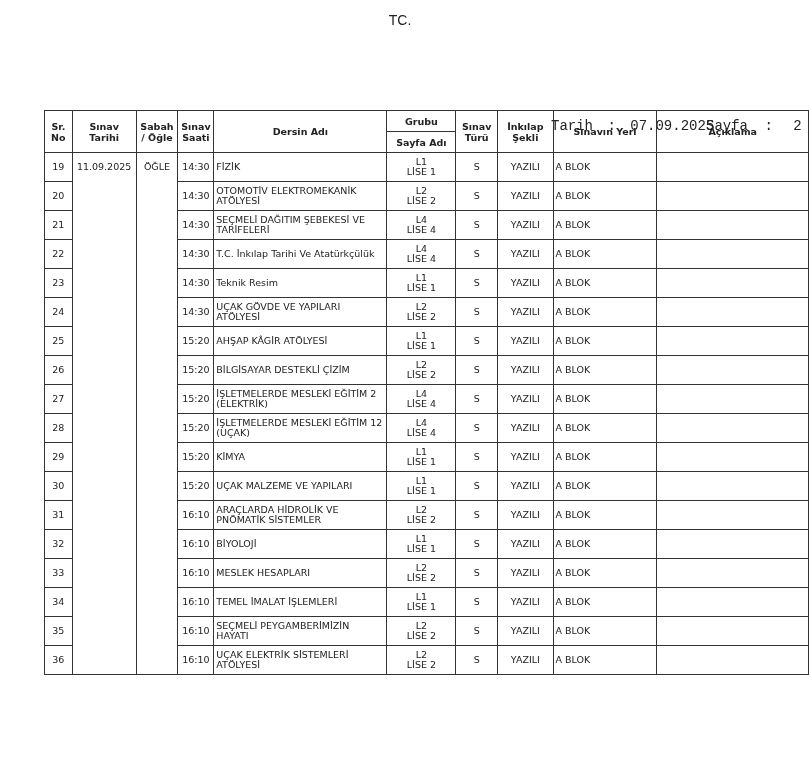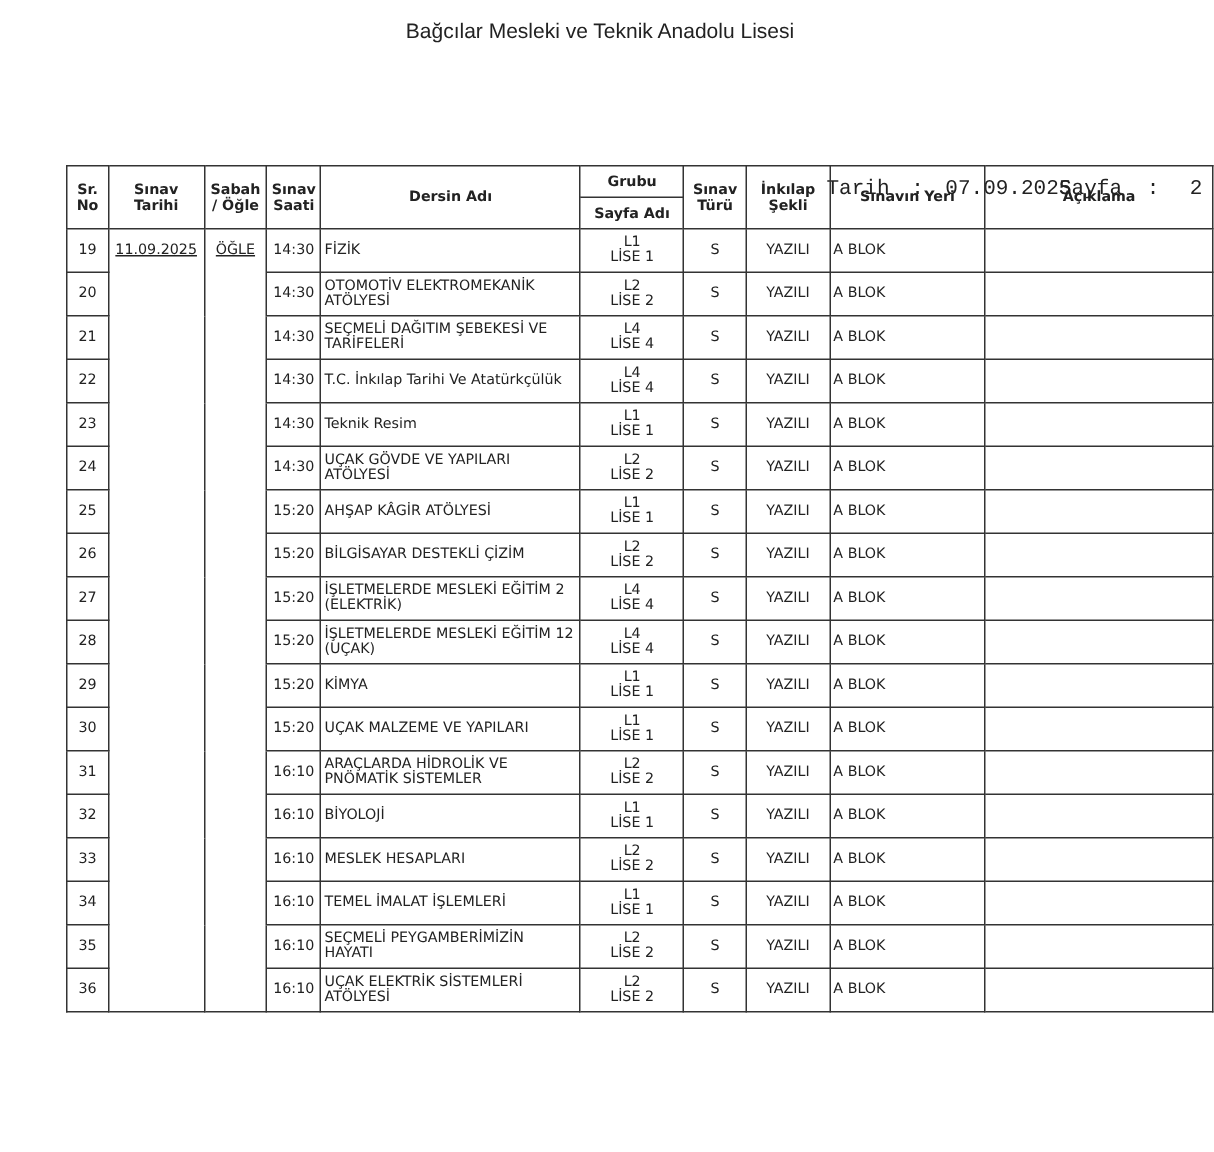--- a/index.html
+++ b/index.html
@@ -12,30 +12,30 @@
   .meta span { display: inline-block; }
   table.sched { position: absolute; left: 13px; top: 110px; border-collapse: collapse;
     font-family: "DejaVu Sans", sans-serif; font-size: 9.5px; color: #222; table-layout: fixed; margin-left: 31px; }
   table.sched td, table.sched th { border: 1px solid #333; padding: 0 2px; overflow: hidden; }
   table.sched th { font-weight: bold; font-size: 9.5px; line-height: 11px; }
   table.sched thead tr.h1 th { height: 20px; }
   table.sched thead tr.h2 th { height: 20px; }
   table.sched tbody td { height: 28px; line-height: 10px; }
   .c { text-align: center; }
   .l { text-align: left; }
-  .merge-top { border-bottom: none !important; text-decoration: underline; }
+  .merge-top { border-bottom: none !important; }
   .merge-mid { border-top: none !important; border-bottom: none !important; }
   .merge-bot { border-top: none !important; }
   .grp { line-height: 10px; }
 </style>
 </head>
 <body>
 
 <div class="title-block">
-  <div>Bağcılar Mesleki ve Teknik Anadolu Lisesi</div>
+  <div>TC.</div>
 </div>
 
 <div class="meta tarih">
   <span>Tarih</span>
   <span style="margin:0 6px">:</span>
   <span>07.09.2025</span>
 </div>
 <div class="meta sayfa">
   <span>Sayfa</span>
   <span style="margin:0 12px 0 8px">:</span>

